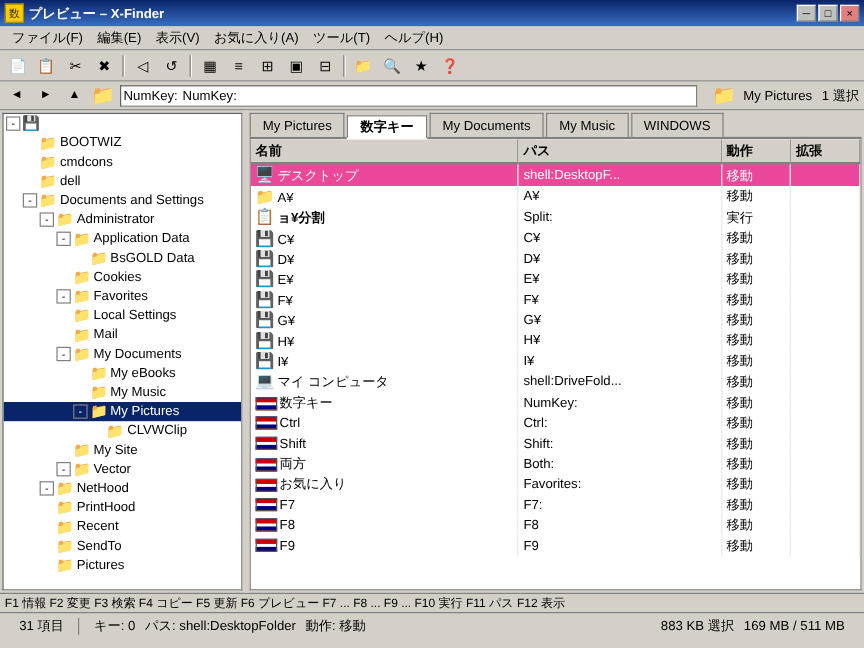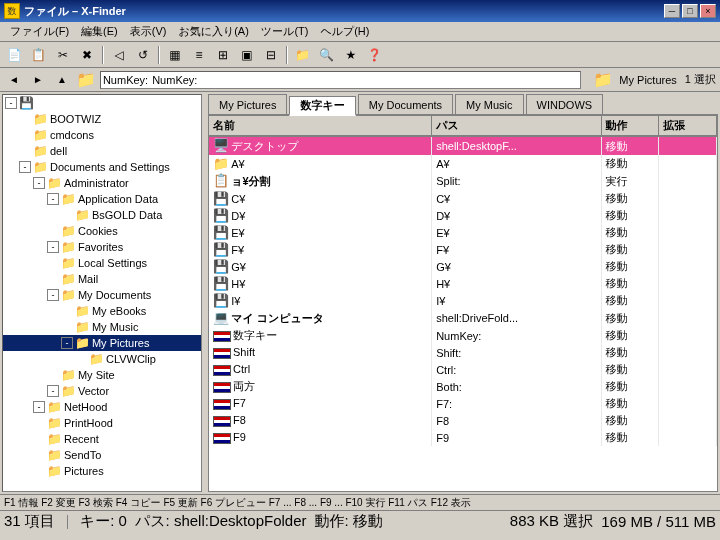--- a/index.html
+++ b/index.html
@@ -277,22 +277,22 @@
     ::-webkit-scrollbar-track { background: #d4d0c8; }
     ::-webkit-scrollbar-thumb { background: #a0a0a0; border: 1px solid #808080; }
 
     
     .status-bar {
       height: 22px;
       background: #d4d0c8;
       border-top: 1px solid #808080;
       display: flex;
       align-items: center;
-      padding: 0 4px;
-      font-size: 15px;
+      padding: 0 16px;
+      font-size: 11px;
       gap: 8px;
     }
     .status-fn-row {
       height: 16px;
       background: #d4d0c8;
       border-top: 1px solid #808080;
       display: flex;
       align-items: center;
       padding: 0 4px;
       font-size: 10px;
@@ -306,21 +306,21 @@
     }
   </style>
 </head>
 <body>
 
 <div class="title-bar">
   <div class="title-bar-left">
     <div class="title-icon">
       <span>数</span>
     </div>
-    <span class="title-text">ファイル  – X-Finder</span>
+    <span class="title-text">プレビュー  – X-Finder</span>
   </div>
   <div class="title-buttons">
     <div class="title-btn">─</div>
     <div class="title-btn">□</div>
     <div class="title-btn close">×</div>
   </div>
 </div>
 
 <div class="menu-bar">
 <span class="menu-item">ファイル(F)</span>
@@ -565,46 +565,52 @@
               <td>移動</td>
               <td></td>
             </tr>
             <tr>
               <td style="align-items: center;"><span style="font-size:13px;margin-right:2px;">💾</span>I¥</td>
               <td>I¥</td>
               <td>移動</td>
               <td></td>
             </tr>
             <tr>
-              <td style="align-items: center; font-weight: bold;"><span style="font-size:13px;margin-right:2px;">💻</span>マイ コンピュータ</td>
+              <td style="align-items: center;"><span style="font-size:13px;margin-right:2px;">💻</span>マイ コンピュータ</td>
               <td>shell:DriveFold...</td>
               <td>移動</td>
               <td></td>
             </tr>
             <tr>
               <td style="align-items: center;"><span style="display:inline-block;width:18px;height:11px;background:linear-gradient(to bottom,#cc0000 33%,#fff 33%,#fff 66%,#000080 66%);border:1px solid #555;margin-right:2px;vertical-align:middle;flex-shrink:0;"></span>数字キー</td>
               <td>NumKey:</td>
               <td>移動</td>
               <td></td>
             </tr>
             <tr>
+              <td style="align-items: center;"><span style="display:inline-block;width:18px;height:11px;background:linear-gradient(to bottom,#cc0000 33%,#fff 33%,#fff 66%,#000080 66%);border:1px solid #555;margin-right:2px;vertical-align:middle;flex-shrink:0;"></span>Ctrl</td>
+              <td>Ctrl:</td>
+              <td>移動</td>
+              <td></td>
+            </tr>
+            <tr>
               <td style="align-items: center;"><span style="display:inline-block;width:18px;height:11px;background:linear-gradient(to bottom,#cc0000 33%,#fff 33%,#fff 66%,#000080 66%);border:1px solid #555;margin-right:2px;vertical-align:middle;flex-shrink:0;"></span>Shift</td>
               <td>Shift:</td>
               <td>移動</td>
               <td></td>
             </tr>
             <tr>
-              <td style="align-items: center;"><span style="display:inline-block;width:18px;height:11px;background:linear-gradient(to bottom,#cc0000 33%,#fff 33%,#fff 66%,#000080 66%);border:1px solid #555;margin-right:2px;vertical-align:middle;flex-shrink:0;"></span>Ctrl</td>
-              <td>Ctrl:</td>
-              <td>移動</td>
-              <td></td>
-            </tr>
-            <tr>
               <td style="align-items: center;"><span style="display:inline-block;width:18px;height:11px;background:linear-gradient(to bottom,#cc0000 33%,#fff 33%,#fff 66%,#000080 66%);border:1px solid #555;margin-right:2px;vertical-align:middle;flex-shrink:0;"></span>両方</td>
               <td>Both:</td>
+              <td>移動</td>
+              <td></td>
+            </tr>
+            <tr>
+              <td style="align-items: center;"><span style="display:inline-block;width:18px;height:11px;background:linear-gradient(to bottom,#cc0000 33%,#fff 33%,#fff 66%,#000080 66%);border:1px solid #555;margin-right:2px;vertical-align:middle;flex-shrink:0;"></span>お気に入り</td>
+              <td>Favorites:</td>
               <td>移動</td>
               <td></td>
             </tr>
             <tr>
               <td style="align-items: center;"><span style="display:inline-block;width:18px;height:11px;background:linear-gradient(to bottom,#cc0000 33%,#fff 33%,#fff 66%,#000080 66%);border:1px solid #555;margin-right:2px;vertical-align:middle;flex-shrink:0;"></span>F7</td>
               <td>F7:</td>
               <td>移動</td>
               <td></td>
             </tr>
             <tr>

